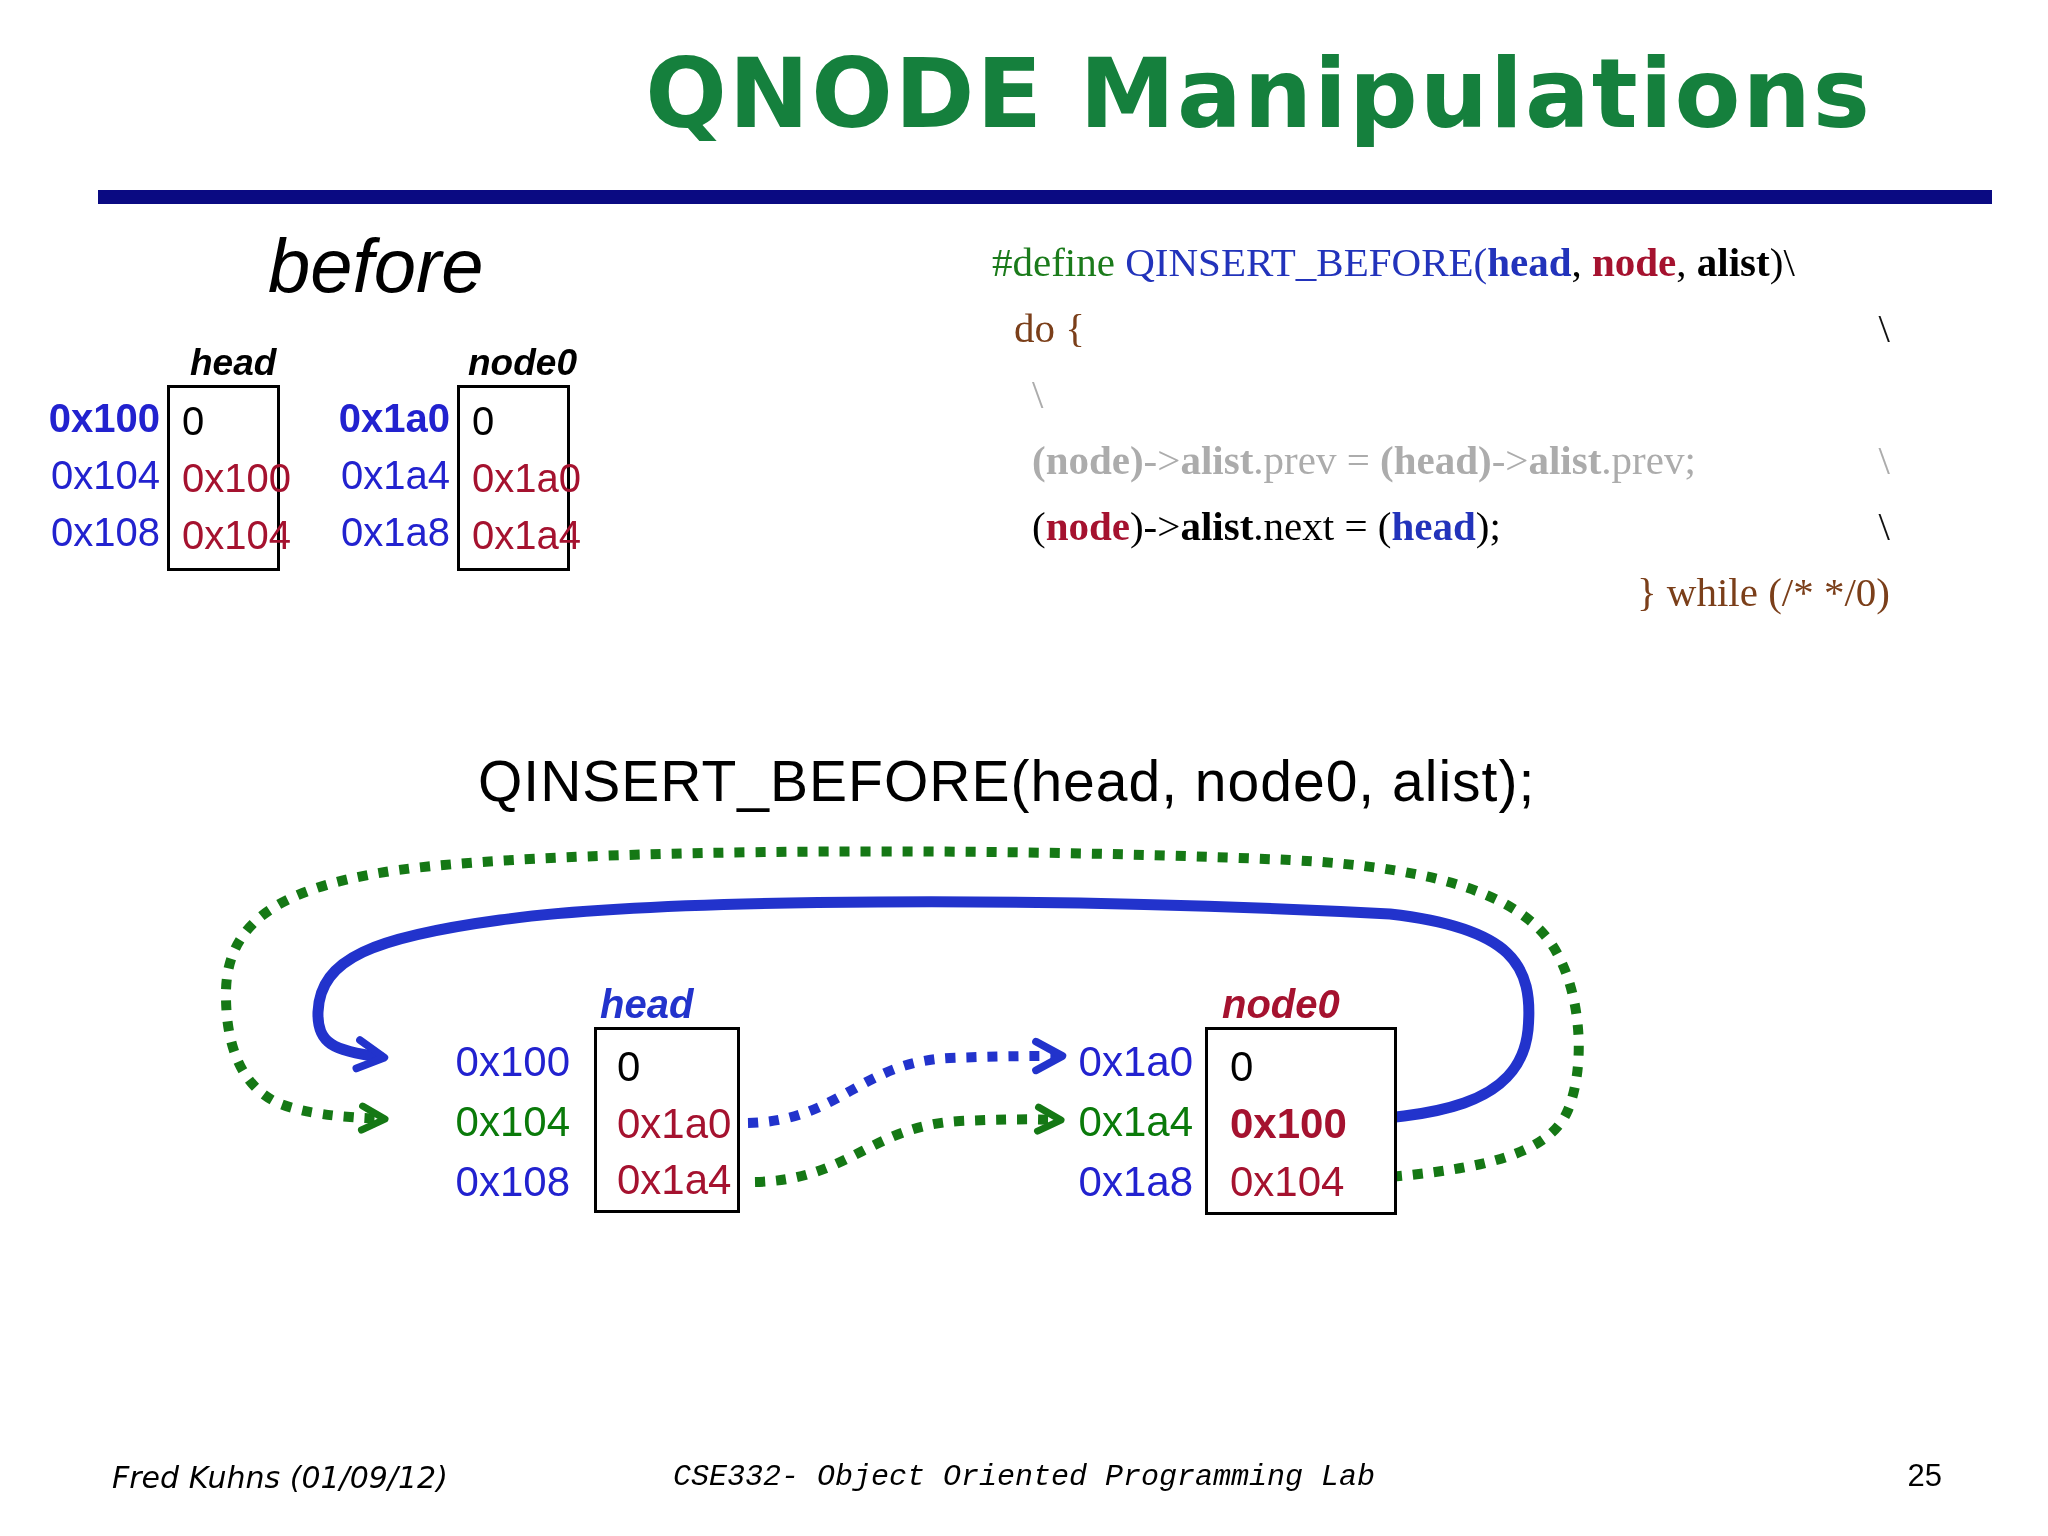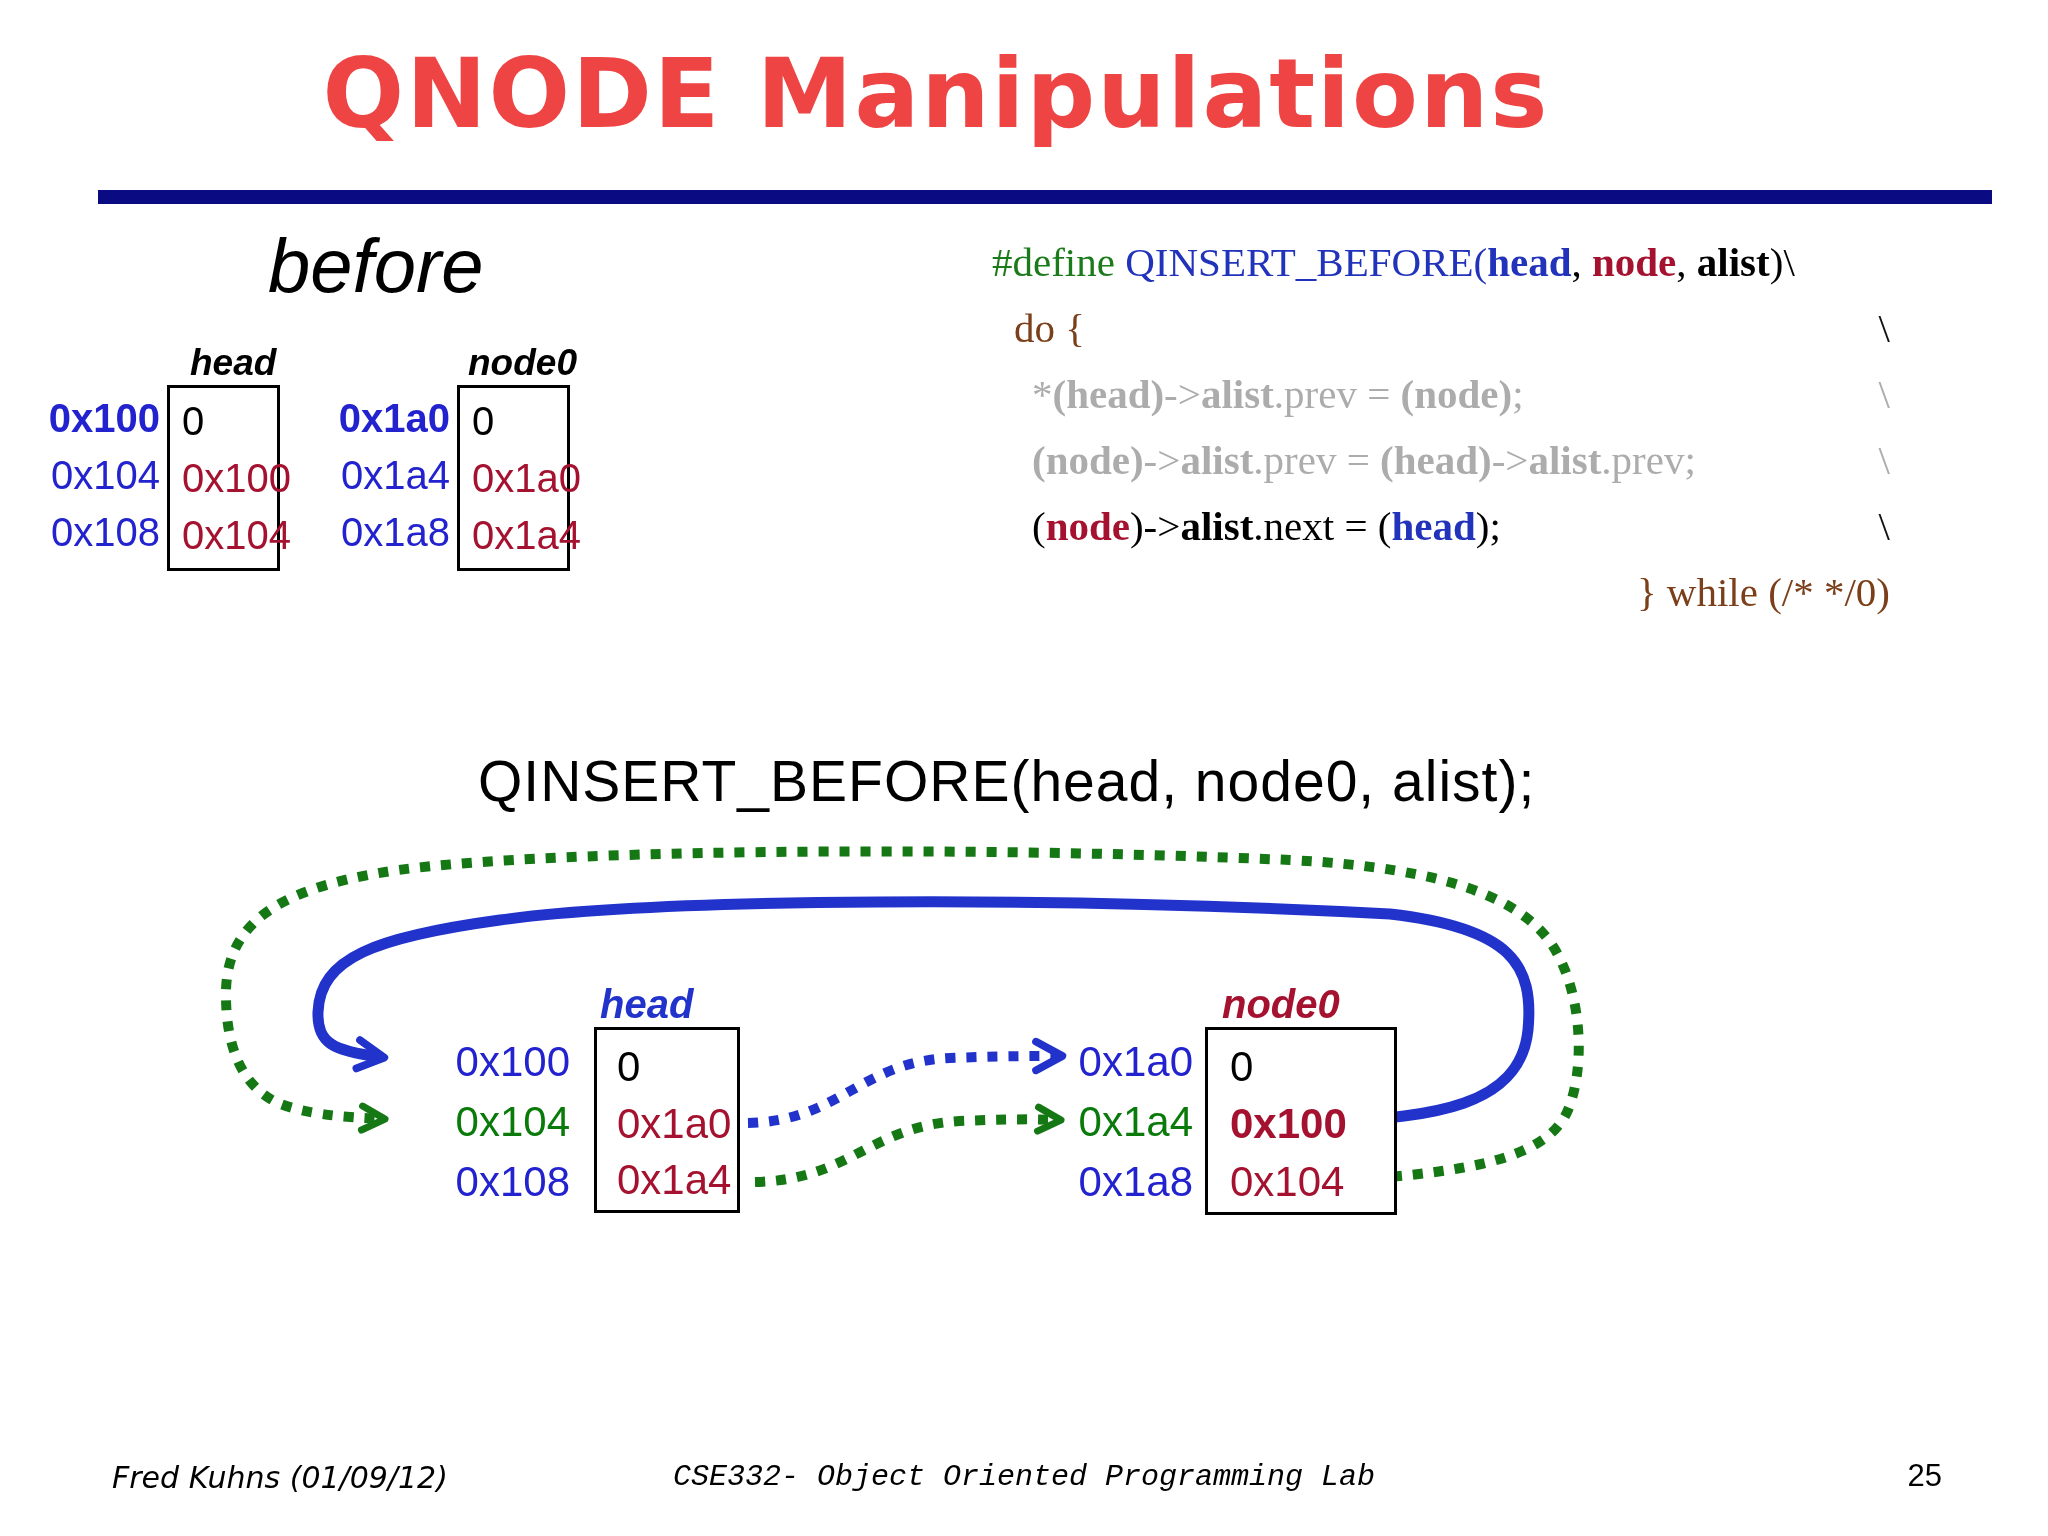--- a/index.html
+++ b/index.html
@@ -1,23 +1,23 @@
 <!DOCTYPE html>
 <html><head>
 <meta charset="utf-8">
 <style>
   html,body{margin:0;padding:0;background:#ffffff;}
   body{width:2048px;height:1536px;position:relative;overflow:hidden;
        font-family:"Liberation Sans", sans-serif;}
   .abs{position:absolute;}
 
   
-  .title{left:0;top:38px;width:1872px;text-align:center;
+  .title{left:0;top:38px;width:1872px;text-align:right;
          font-family:"DejaVu Sans", sans-serif;font-weight:bold;
-         font-size:96px;color:#ef4444;letter-spacing:2px;}
+         font-size:96px;color:#15803d;letter-spacing:2px;}
   .rule{left:98px;top:190px;width:1894px;height:14px;background:#0A0A82;}
 
   
   .before-label{left:268px;top:222px;font-size:76px;font-style:italic;color:#000;}
 
   .mt-title{font-size:37px;font-weight:bold;font-style:italic;color:#000;}
   .addr-col{display:flex;flex-direction:column;text-align:right;}
   .addr-col div{height:57px;line-height:57px;font-size:40px;}
   .membox{border:3px solid #000;background:#fff;box-sizing:border-box;
           display:flex;flex-direction:column;padding-top:8px;}
@@ -82,21 +82,21 @@
 </div>
 <div class="abs membox" style="left:457px;top:385px;width:113px;height:186px;">
   <div class="blk">0</div>
   <div class="red">0x1a0</div>
   <div class="red">0x1a4</div>
 </div>
 
 <div class="abs code">
   <div class="codeline"><span><span class="grn">#define </span><span class="blu">QINSERT_BEFORE(</span><span class="blu b">head</span><span>, </span><span class="red2 b">node</span><span>, </span><span class="b">alist</span><span>)\</span></span><span class="bs"></span></div>
   <div class="codeline ind1"><span><span class="brn">do {</span></span><span class="bs">\</span></div>
-  <div class="codeline ind2"><span><span class="gry">*</span><span class="gry b">(head)</span><span class="gry">-&gt;</span><span class="gry b">alist</span><span class="gry">.prev = </span><span class="gry b">(node)</span><span class="gry">;</span></span><span class="bs gry">\</span></div>
+  <div class="codeline ind2"><span class="bs gry">\</span></div>
   <div class="codeline ind2"><span><span class="gry b">(node)</span><span class="gry">-&gt;</span><span class="gry b">alist</span><span class="gry">.prev = </span><span class="gry b">(head)</span><span class="gry">-&gt;</span><span class="gry b">alist</span><span class="gry">.prev;</span></span><span class="bs gry">\</span></div>
   <div class="codeline ind2"><span><span>(</span><span class="red2 b">node</span><span>)-&gt;</span><span class="b">alist</span><span>.next = (</span><span class="blu b">head</span><span>);</span></span><span class="bs">\</span></div>
   <div class="codeline ind3"><span><span class="brn">} while (/* */0)</span></span><span class="bs"></span></div>
 </div>
 
 <div class="abs call">QINSERT_BEFORE(head, node0, alist);</div>
 
 <svg class="overlay" width="2048" height="1536" viewBox="0 0 2048 1536">
   <defs>
     <marker id="ab" viewBox="0 0 40 40" refX="26" refY="20" markerWidth="44" markerHeight="44" orient="auto" markerUnits="userSpaceOnUse">

